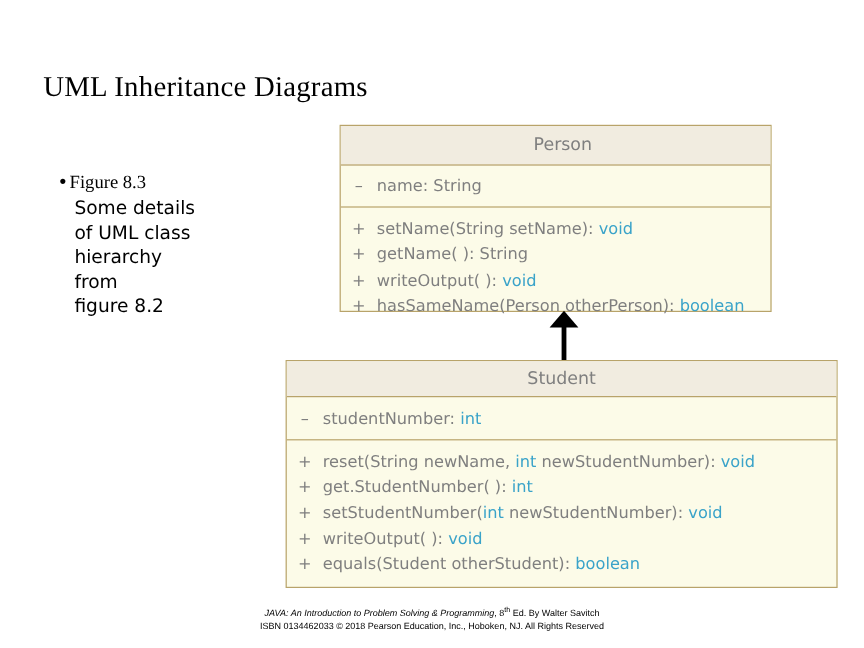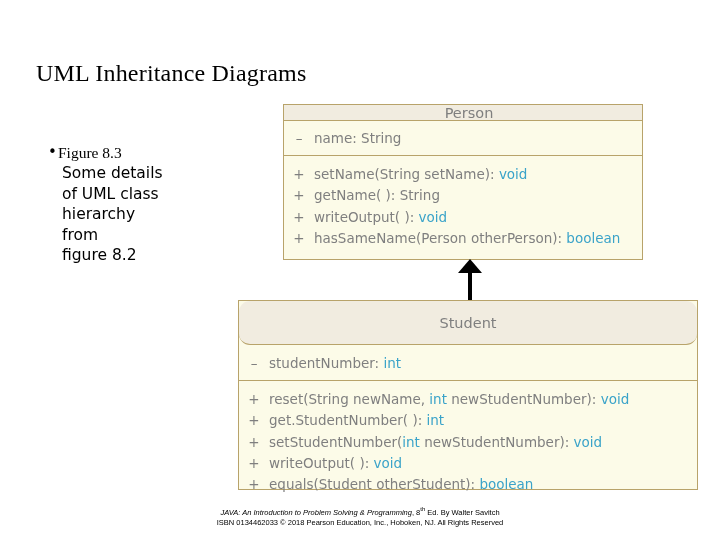--- a/index.html
+++ b/index.html
@@ -109,38 +109,37 @@
   }
 
   
   #person-box {
     left: 283px;
     top: 104px;
     width: 360px;
     height: 156px;
   }
   #person-box .hdr {
-    height: 16px;
+    height: 33px;
     padding-left: 12px;
   }
   #person-box .attrs {
     height: 35px;
     padding-top: 7px;
   }
 
   
   #student-box {
     left: 238px;
     top: 300px;
     width: 460px;
     height: 190px;
   }
   #student-box .hdr {
-    height: 44px;
-    border-radius: 11px;
+    height: 30px;
   }
   #student-box .attrs {
     height: 36px;
     padding-top: 8px;
   }
 
   
   .arrow {
     position: absolute;
     left: 458px;

